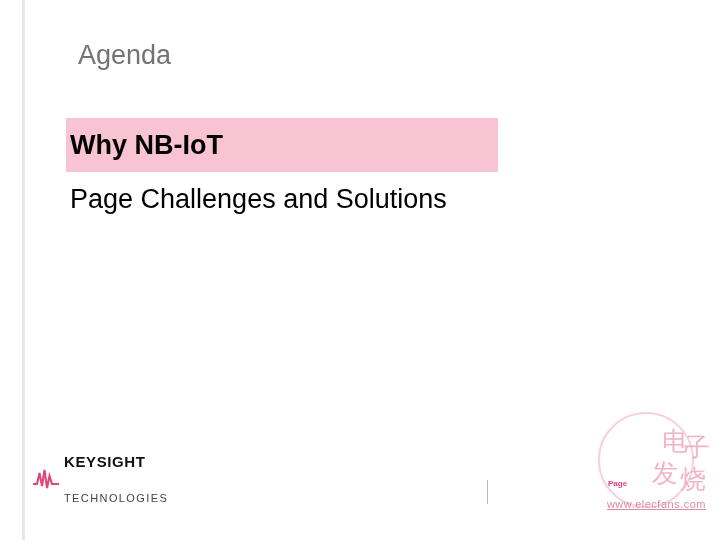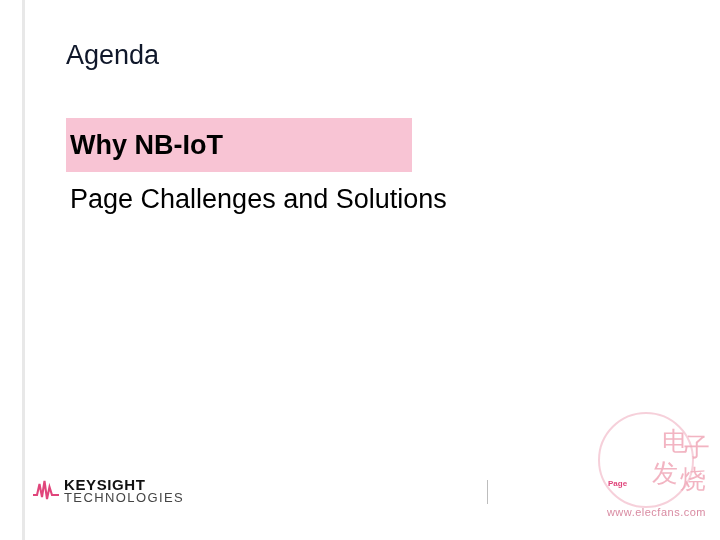--- a/index.html
+++ b/index.html
@@ -19,24 +19,24 @@
   .left-bar {
     position: absolute;
     left: 22px;
     top: 0;
     width: 3px;
     height: 540px;
     background: #e8e8e8;
   }
   .title {
     position: absolute;
-    left: 66px;
+    left: 78px;
     top: 38px;
     font-size: 27px;
-    color: #0f172a;
+    color: #737373;
     font-family: "Liberation Sans", sans-serif;
     letter-spacing: 0px;
     line-height: 34px;
   }
   .agenda-list {
     position: absolute;
     left: 66px;
     top: 118px;
     width: 560px;
   }
@@ -46,21 +46,21 @@
     display: flex;
     align-items: center;
     padding-left: 4px;
     box-sizing: border-box;
     font-size: 27px;
     color: #000000;
     font-family: "Liberation Sans", sans-serif;
   }
   .agenda-item.highlight {
     background: #f8c4d4;
-    width: 346px;
+    width: 432px;
     font-weight: bold;
   }
   .agenda-item .label {
     display: block;
     line-height: 30px;
   }
   
   .footer-logo {
     position: absolute;
     left: 33px;
@@ -80,25 +80,26 @@
   }
   .logo-text .main {
     font-size: 15px;
     font-weight: bold;
     color: #111111;
     letter-spacing: 0.6px;
     line-height: 16px;
     font-family: "Liberation Sans", sans-serif;
   }
   .logo-text .sub {
-    font-size: 13px;
+    font-size: 11px;
     color: #444444;
     letter-spacing: 1.4px;
     line-height: 10px;
     font-family: "Liberation Sans", sans-serif;
+    margin-top: 23px;
   }
   .footer-divider {
     position: absolute;
     left: 487px;
     bottom: 36px;
     width: 1px;
     height: 24px;
     background: #bdbdbd;
   }
   .page-label {
@@ -125,25 +126,26 @@
     font-family: "Liberation Sans", sans-serif;
     opacity: 0.85;
   }
   .wm-c1 { right: 24px; top: 8px;  font-size: 26px; }
   .wm-c2 { right: 2px;  top: 14px; font-size: 26px; }
   .wm-c3 { right: 34px; top: 40px; font-size: 26px; }
   .wm-c4 { right: 6px;  top: 46px; font-size: 26px; }
   .wm-url {
     position: absolute;
     right: 6px;
-    bottom: 8px;
+    bottom: 16px;
     font-size: 11px;
     color: #d98ba2;
     font-family: "Liberation Sans", sans-serif;
     letter-spacing: 0.5px;
+    text-decoration: underline;
   }
   .wm-ring {
     position: absolute;
     right: 18px;
     bottom: 18px;
     width: 92px;
     height: 92px;
     border: 2px solid #f3c0cd;
     border-radius: 50%;
     opacity: 0.75;

